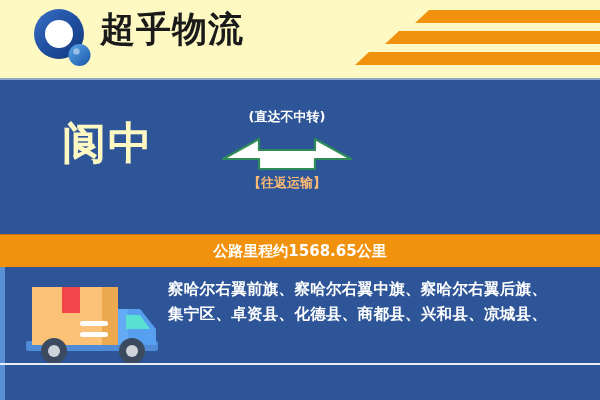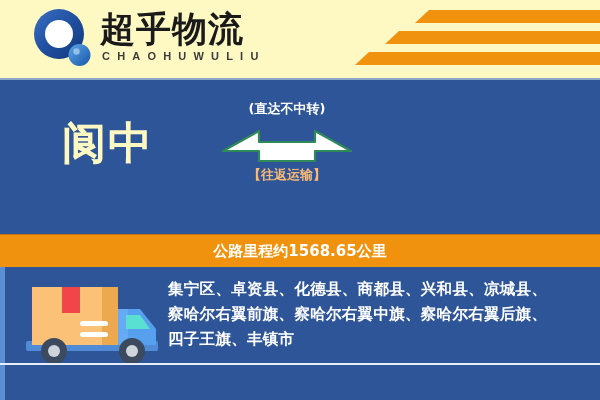--- a/index.html
+++ b/index.html
@@ -88,21 +88,21 @@
     letter-spacing: 2px;
     line-height: 54px;
     white-space: nowrap;
   }
   .origin { left: 62px; }
   .destination { left: 336px; }
 
   
   .arrow-wrap {
     position: absolute;
-    left: 222px; top: 20px;
+    left: 222px; top: 28px;
     width: 130px; height: 110px;
   }
   .note-top {
     position: absolute;
     left: 0; top: 0;
     width: 130px;
     text-align: center;
     font-family: "DejaVu Sans", "Liberation Sans", sans-serif;
     font-size: 13px;
     font-weight: 700;
@@ -214,21 +214,20 @@
         </defs>
         <circle cx="27" cy="26" r="25" fill="url(#gblue)"></circle>
         <circle cx="27" cy="26" r="14" fill="#ffffff"></circle>
         <path d="M27 9 A17 17 0 0 1 27 43 A13.2 13.2 0 0 0 27 9 Z" fill="url(#ggold)"></path>
         <circle cx="47.5" cy="47" r="11" fill="url(#gdot)"></circle>
         <circle cx="44.5" cy="43.5" r="3.2" fill="#ffffff" opacity="0.45"></circle>
       </svg>
     </div>
 
     <div class="brand-cn">超乎物流</div>
-    <div class="brand-en">CHAOHUWULIU</div>
 
     <div class="stripes">
       <div class="stripe s1"></div>
       <div class="stripe s2"></div>
       <div class="stripe s3"></div>
     </div>
   </div>
 
   <div class="route-panel">
 
@@ -272,21 +271,20 @@
         <rect x="58" y="53" width="28" height="5" rx="2.5" fill="#ffffff"></rect>
 
         <circle cx="32" cy="72" r="13" fill="#3b4a5e"></circle>
         <circle cx="32" cy="72" r="6" fill="#ced4da"></circle>
         <circle cx="110" cy="72" r="13" fill="#3b4a5e"></circle>
         <circle cx="110" cy="72" r="6" fill="#ced4da"></circle>
       </svg>
     </div>
 
     <div class="city-list">
+      <div>察哈尔右翼前旗、察哈尔右翼中旗、察哈尔右翼后旗、</div>
       <div>集宁区、卓资县、化德县、商都县、兴和县、凉城县、</div>
-      <div>察哈尔右翼前旗、察哈尔右翼中旗、察哈尔右翼后旗、</div>
-      <div>四子王旗、丰镇市</div>
     </div>
 
     <div class="bottom-rule"></div>
   </div>
 
 </div>
 
 </body></html>

